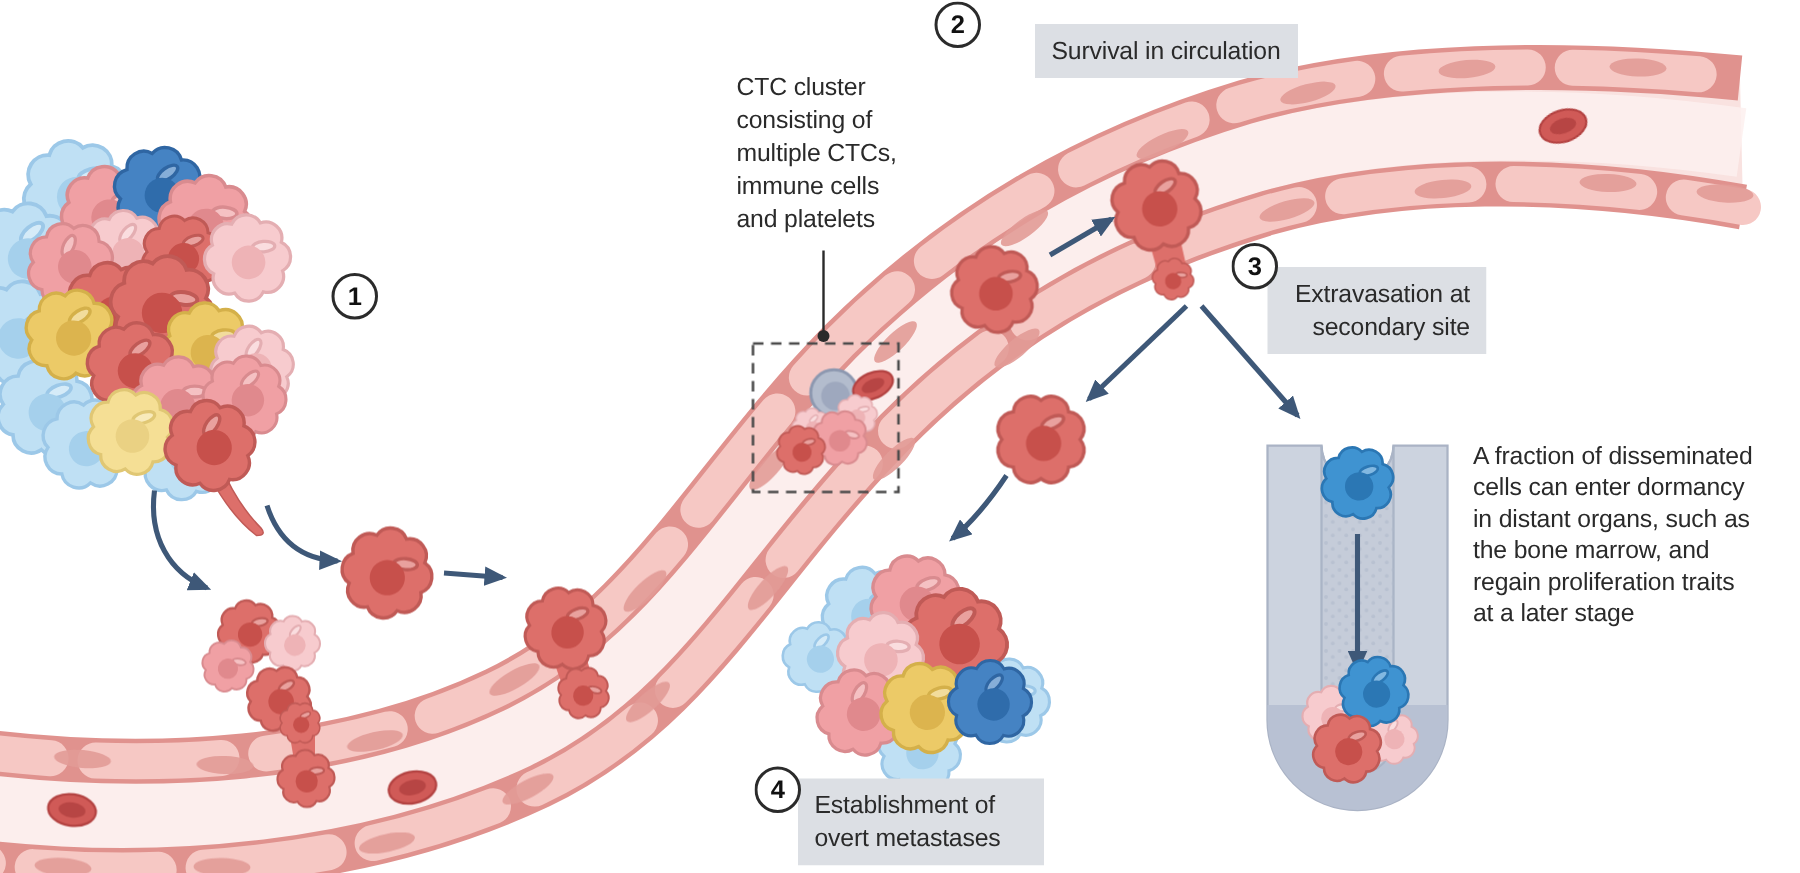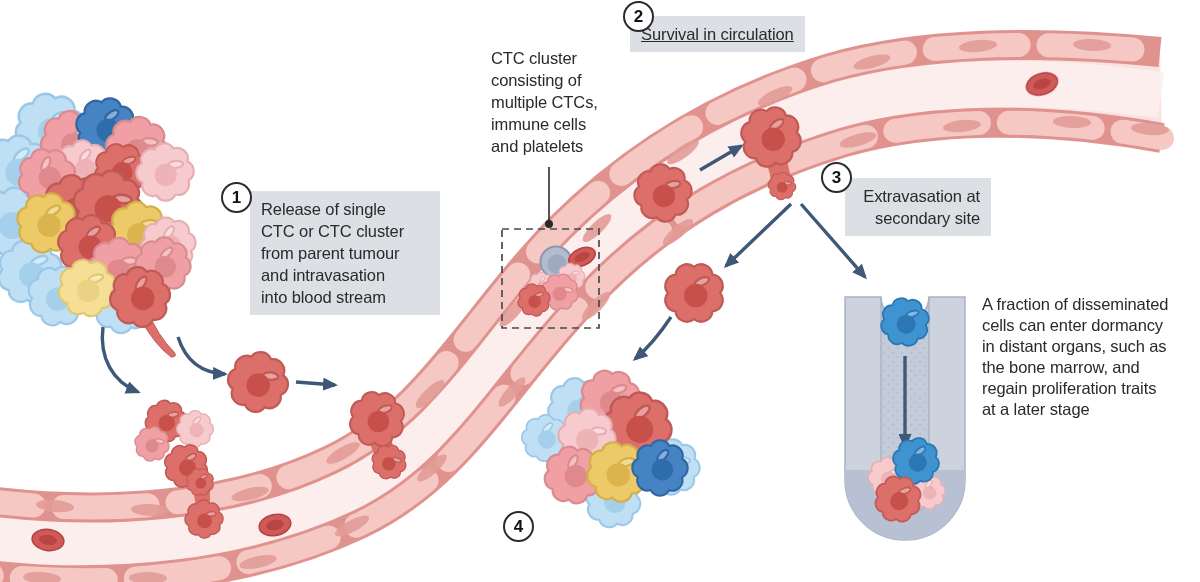--- a/index.html
+++ b/index.html
@@ -377,34 +377,31 @@
     <path d="M 671 317 C 659 335 648 348 635 359" marker-end="url(#ah)"></path>
   </g>
 
   <g>
     <line x1="549" y1="167" x2="549" y2="221" stroke="#2a2a2a" stroke-width="1.6"></line>
     <circle cx="549" cy="224" r="4" fill="#2a2a2a"></circle>
   </g>
 </svg>
 
   <div class="num" style="left:221px;top:182px;">1</div>
-  <div class="lbl box" style="left:250px;top:191px;width:168px;">Release of single
-CTC or CTC cluster
-from parent tumour
-and intravasation
-into blood stream</div>
 
   <div class="num" style="left:623px;top:1px;">2</div>
-  <div class="lbl box nowrap" style="left:630px;top:16px;text-decoration:underline;">Survival in circulation</div>
+  <div class="lbl box nowrap" style="left:690px;top:16px;">Survival in circulation</div>
 
   <div class="num" style="left:821px;top:162px;">3</div>
   <div class="lbl box" style="left:845px;top:178px;width:124px;text-align:right;">Extravasation at
 secondary site</div>
 
   <div class="num" style="left:503px;top:511px;">4</div>
+  <div class="lbl box" style="left:532px;top:519px;width:142px;">Establishment of
+overt metastases</div>
 
   <div class="lbl" style="left:491px;top:47px;width:140px;">CTC cluster
 consisting of
 multiple CTCs,
 immune cells
 and platelets</div>
 
   <div class="lbl dorm" style="left:982px;top:294px;width:215px;">A fraction of disseminated
 cells can enter dormancy
 in distant organs, such as

